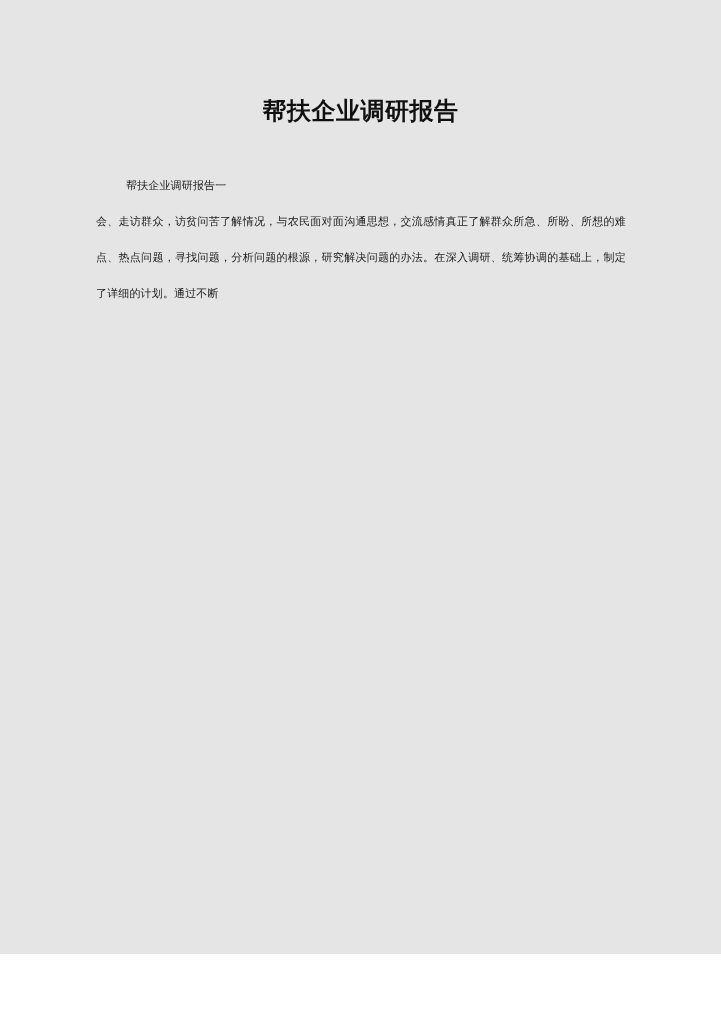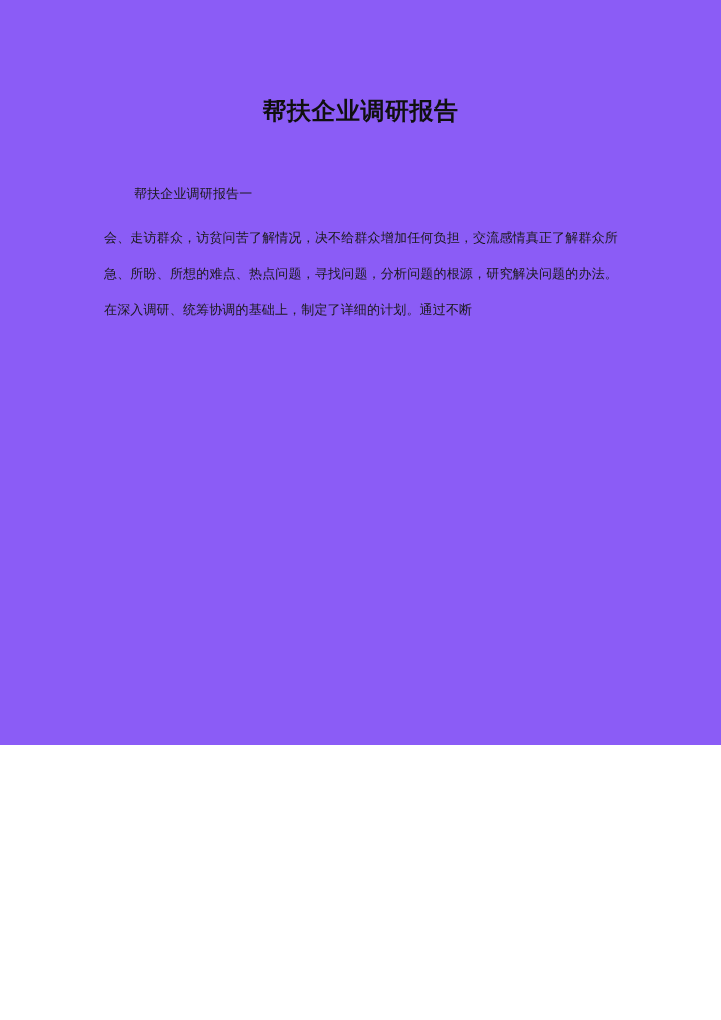--- a/index.html
+++ b/index.html
@@ -10,22 +10,22 @@
   body {
     width: 721px;
     height: 1020px;
     font-family: "DejaVu Sans", "Liberation Sans", sans-serif;
     color: #1a1a1a;
     overflow: hidden;
   }
   .page {
     position: relative;
     width: 721px;
-    height: 745px;
-    background: #8b5cf6;
+    height: 954px;
+    background: #e5e5e5;
     box-sizing: border-box;
   }
   .doc-title {
     position: absolute;
     top: 79px;
     left: 0;
     width: 721px;
     text-align: center;
     font-size: 24px;
     font-weight: bold;
@@ -34,26 +34,26 @@
     font-family: "DejaVu Serif", "Liberation Serif", serif;
     color: #101010;
   }
   .body-block {
     position: absolute;
     top: 168px;
     left: 96px;
     width: 530px;
   }
   .para {
-    font-size: 13px;
+    font-size: 11px;
     line-height: 36px;
     text-align: justify;
     text-justify: inter-ideograph;
     letter-spacing: 0.15px;
-    margin: 8px;
+    margin: 0;
     color: #1a1a1a;
     word-break: break-all;
   }
   .para.indent-2 {
     text-indent: 30px;
   }
   .para.last-line-open {
     text-align: left;
   }
 </style>
@@ -66,17 +66,17 @@
 
   <div class="body-block">
 
     <p class="para indent-2 last-line-open">帮扶企业调研报告一</p>
 
 
 
 
 
 
-    <p class="para">会、走访群众，访贫问苦了解情况，决不给群众增加任何负担，交流感情真正了解群众所急、所盼、所想的难点、热点问题，寻找问题，分析问题的根源，研究解决问题的办法。在深入调研、统筹协调的基础上，制定了详细的计划。通过不断</p>
+    <p class="para">会、走访群众，访贫问苦了解情况，与农民面对面沟通思想，交流感情真正了解群众所急、所盼、所想的难点、热点问题，寻找问题，分析问题的根源，研究解决问题的办法。在深入调研、统筹协调的基础上，制定了详细的计划。通过不断</p>
 
   </div>
 
 </div>
 
 </body></html>

